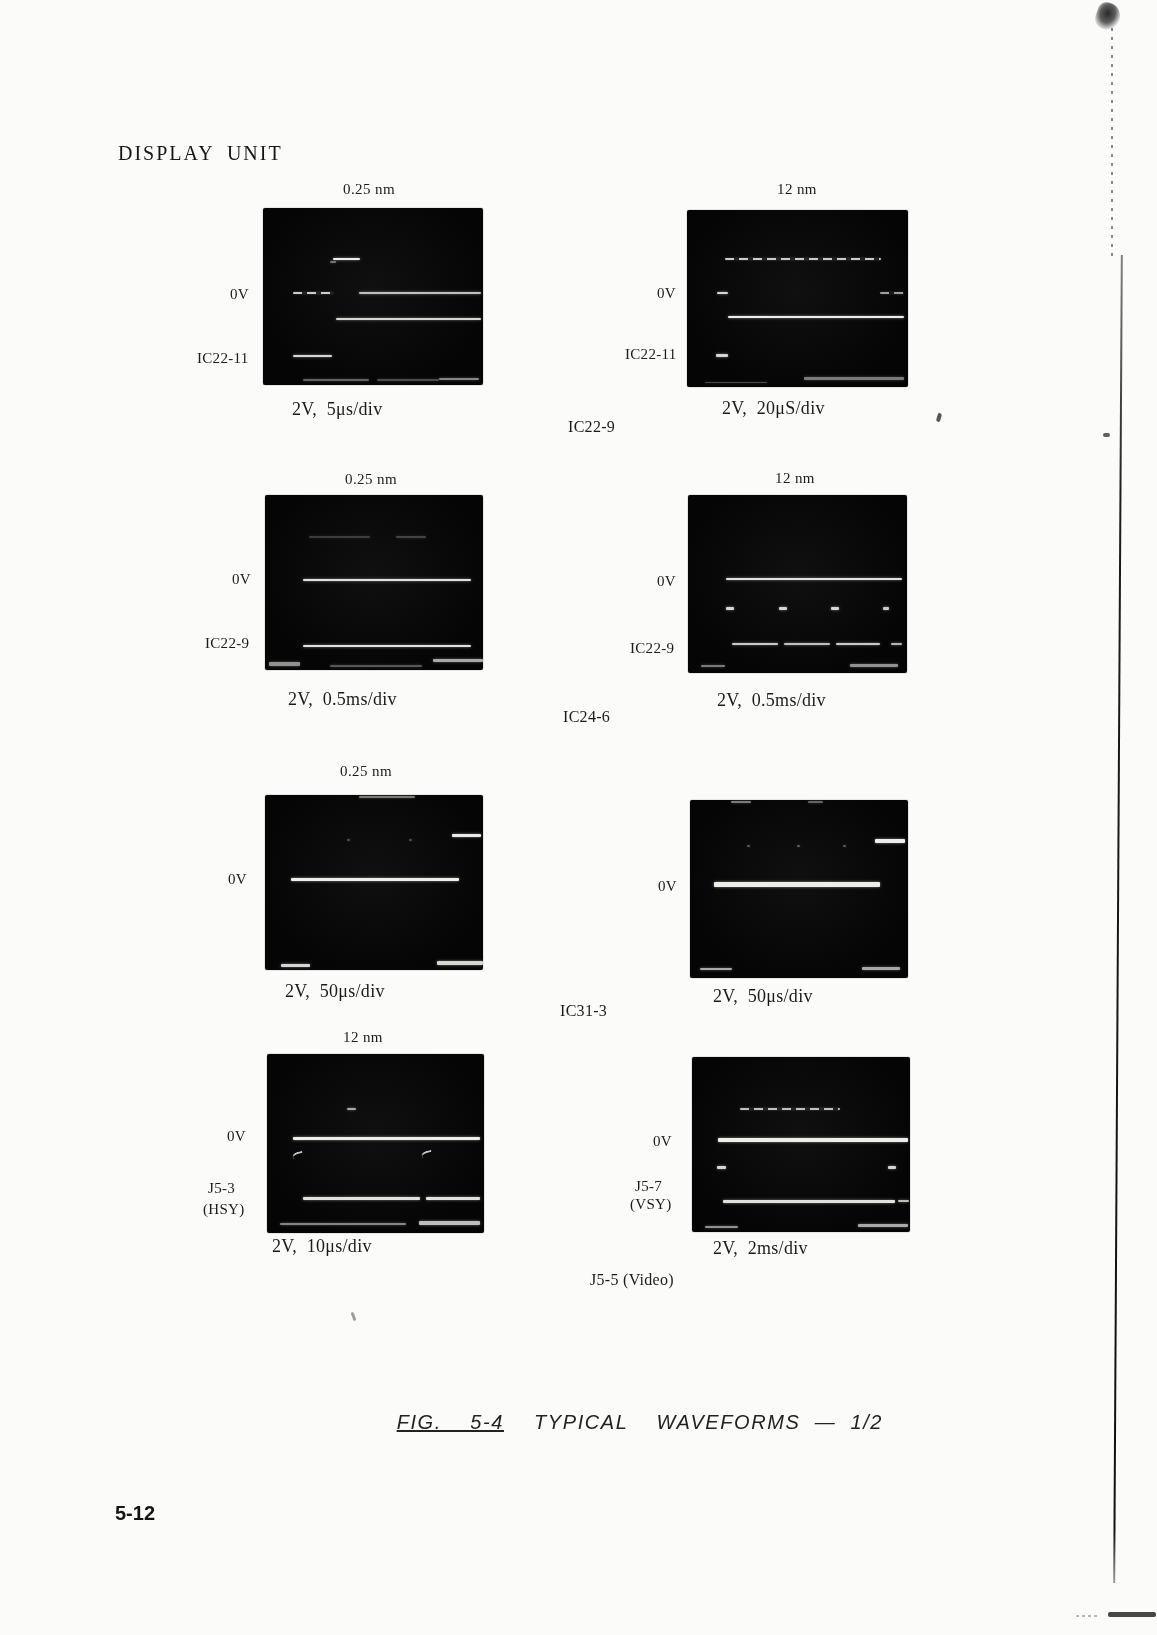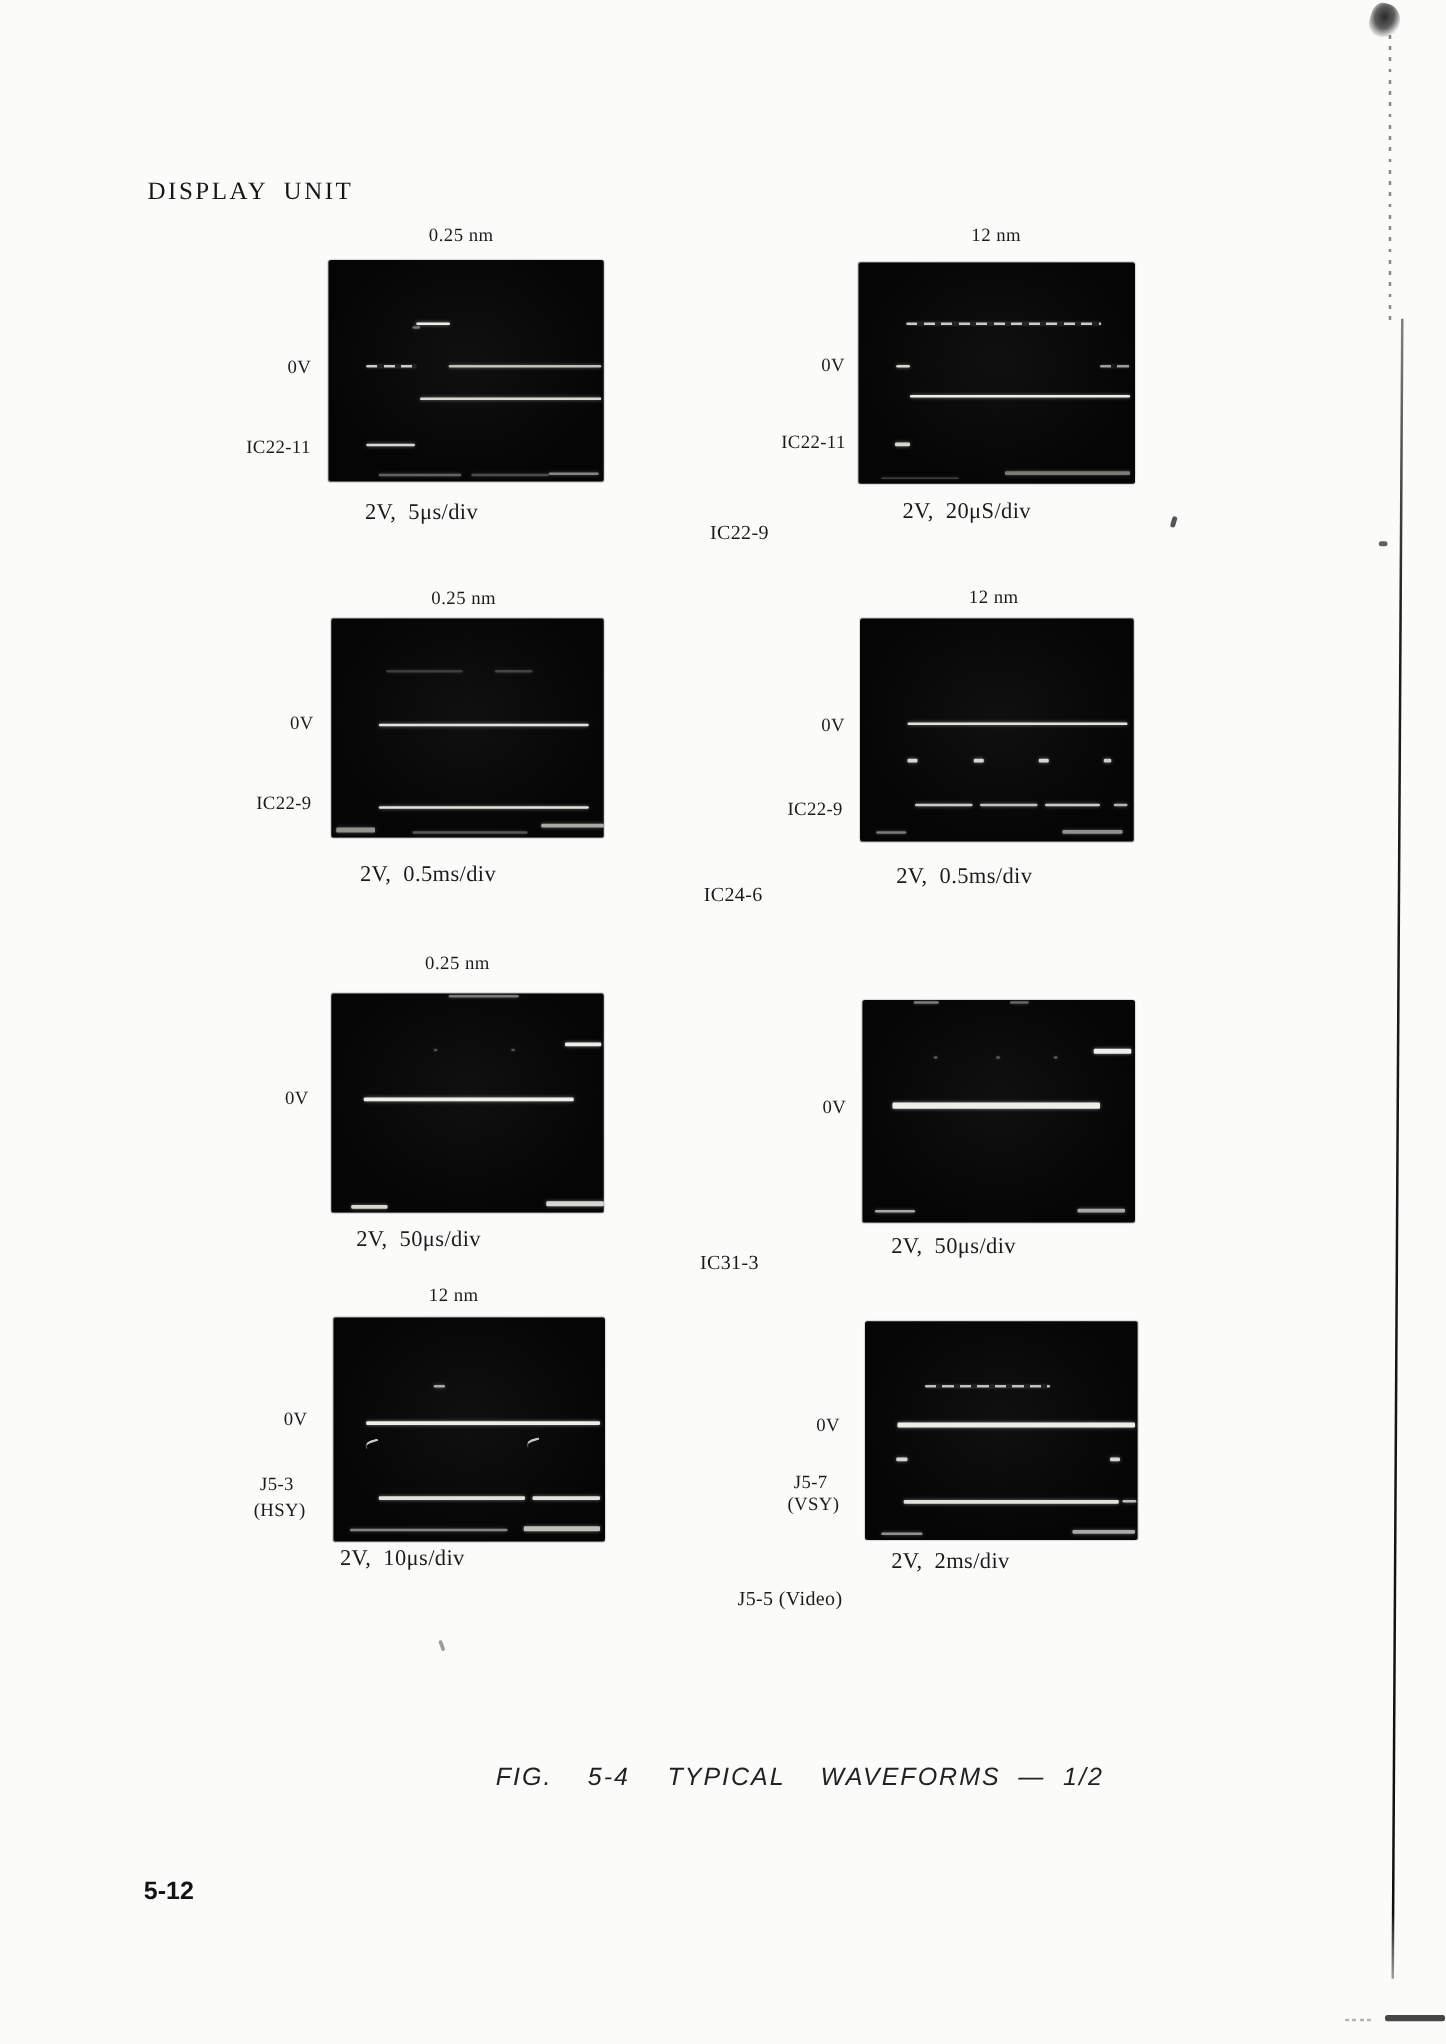--- a/index.html
+++ b/index.html
@@ -59,21 +59,21 @@
   .fig-caption{
     position:absolute;
     left:340px;top:1388px;
     font-family:"Liberation Sans", sans-serif;
     font-style:italic;
     font-size:20px;
     letter-spacing:1.6px;word-spacing:7px;
     color:#222;
     white-space:pre;
   }
-  .fig-caption .fig-num{margin-right:30px;}
+  .fig-caption .fig-num{margin-right:30px;text-decoration:underline;}
   .page-number{
     position:absolute;
     left:115px;top:1502px;
     font-family:"Liberation Sans", sans-serif;
     font-weight:bold;
     font-size:20px;
     color:#141414;
   }
   
   .smudge{

